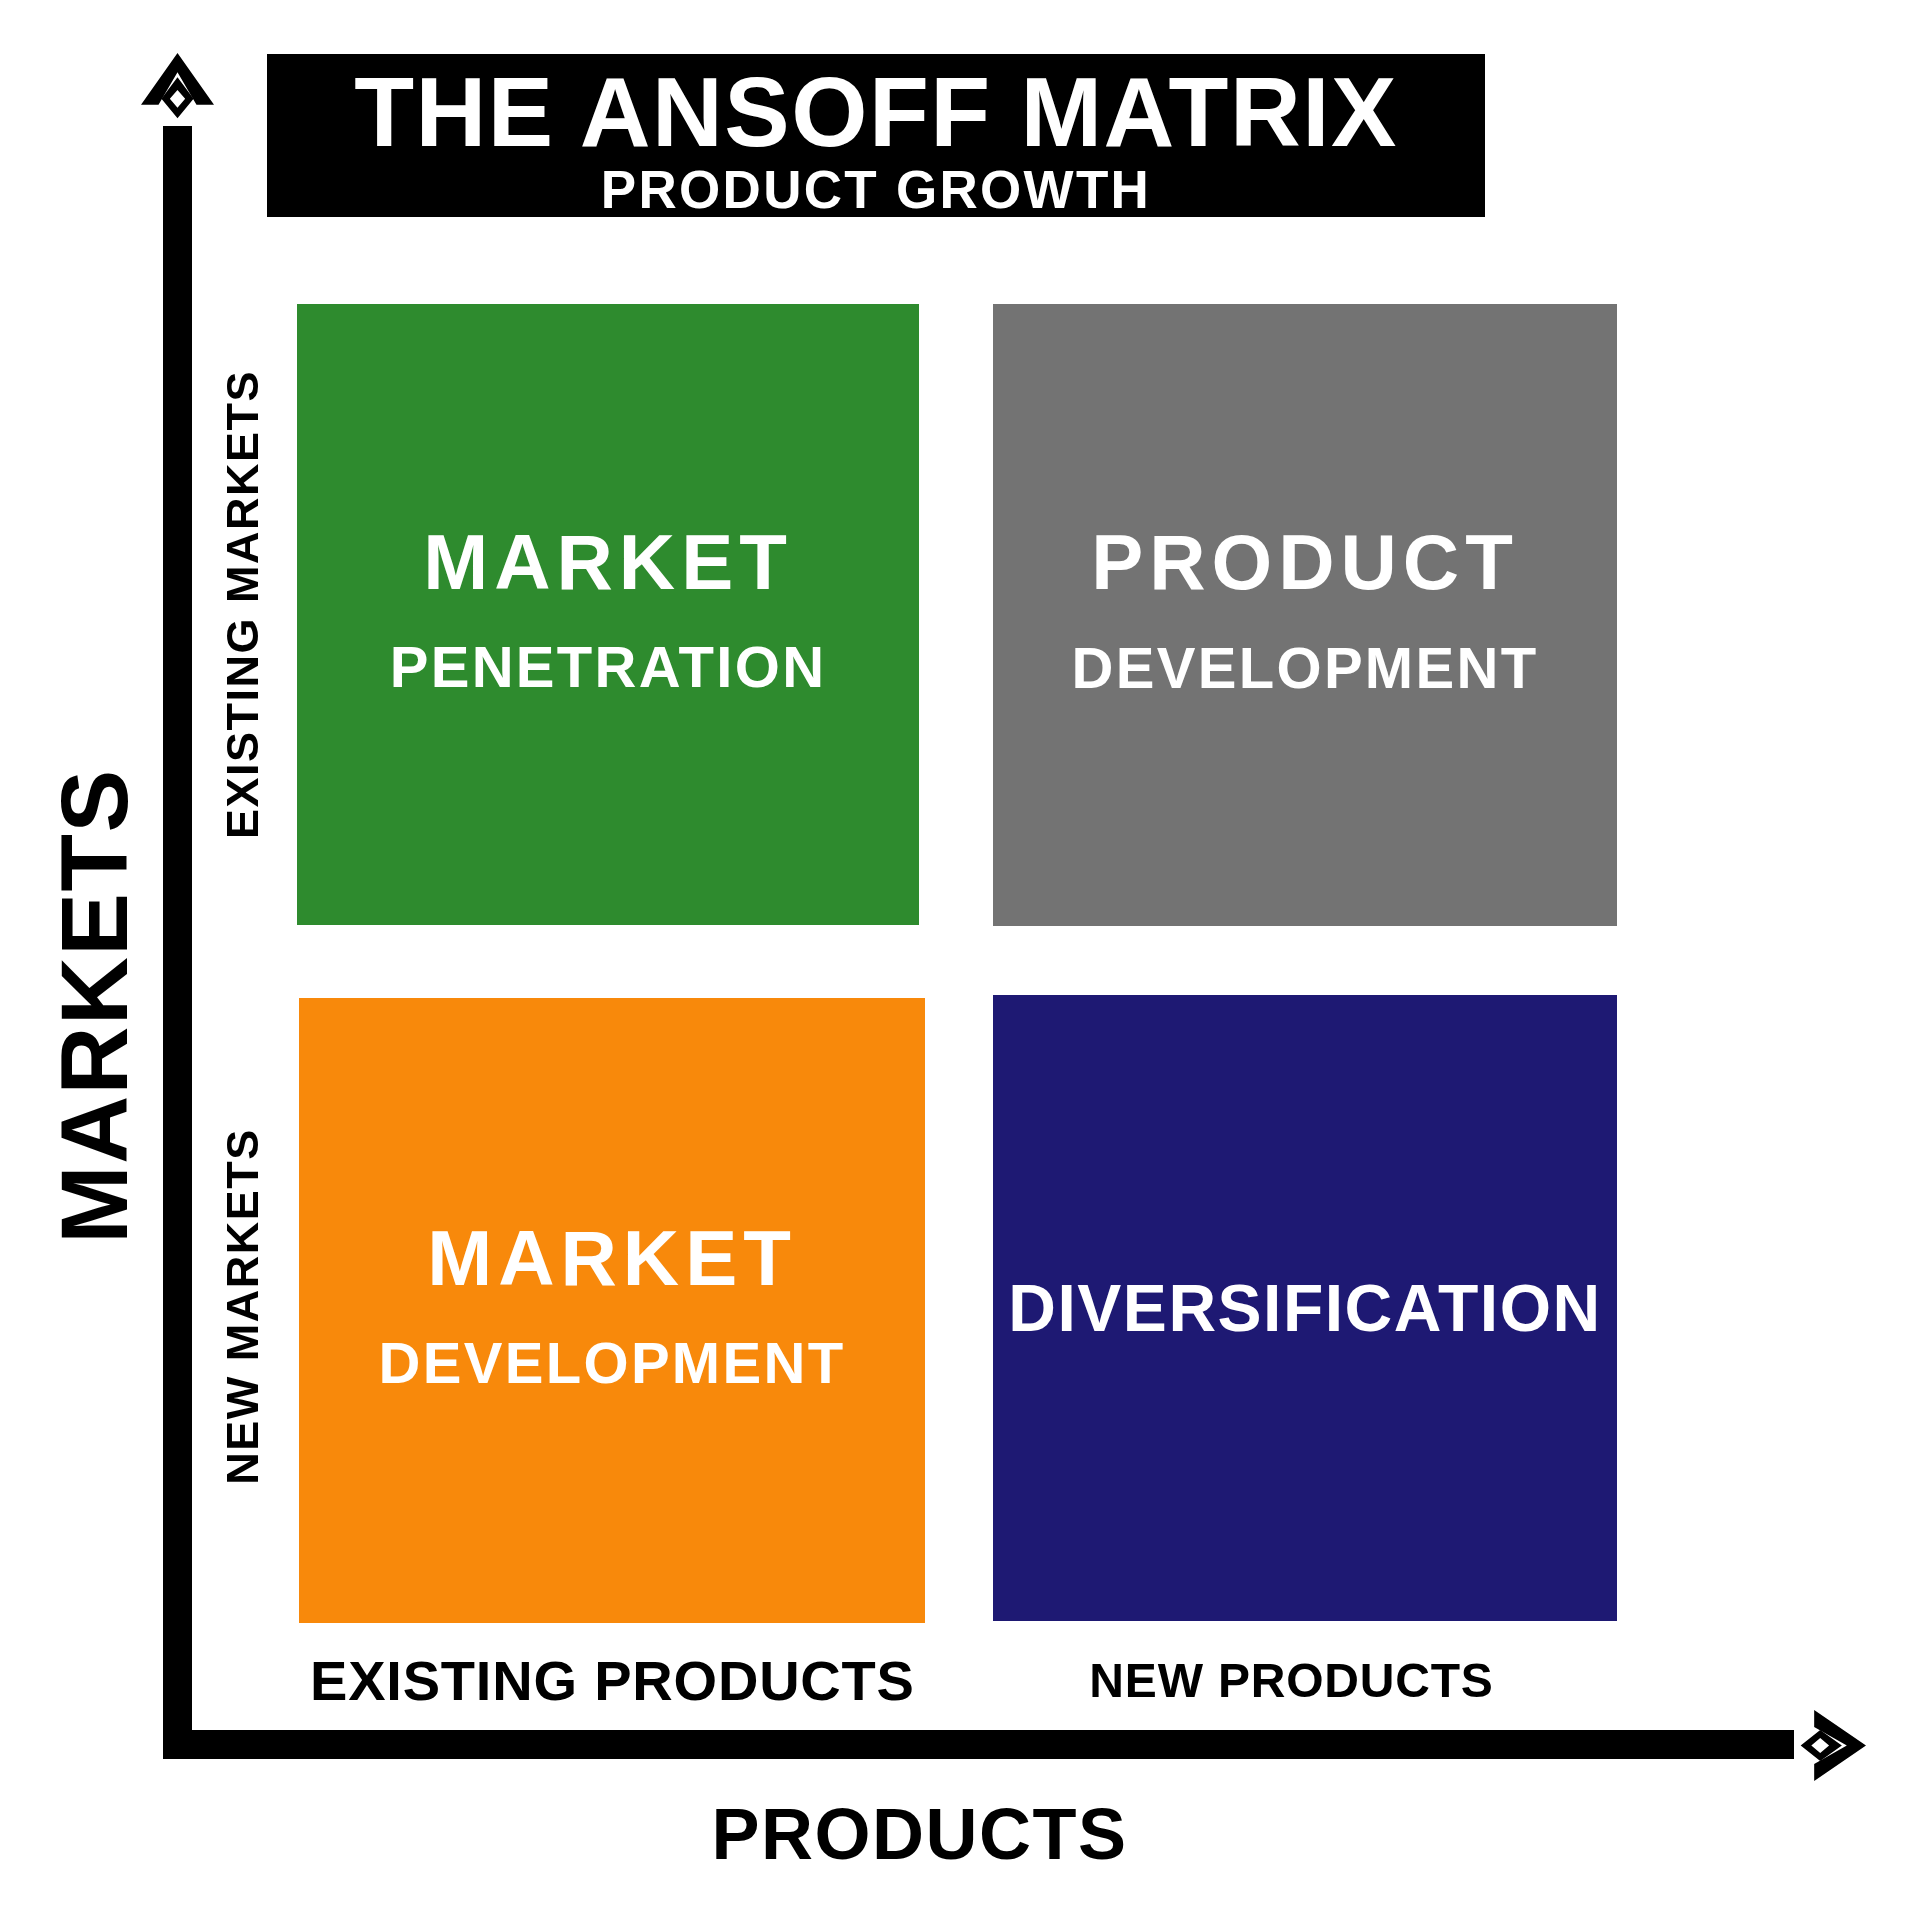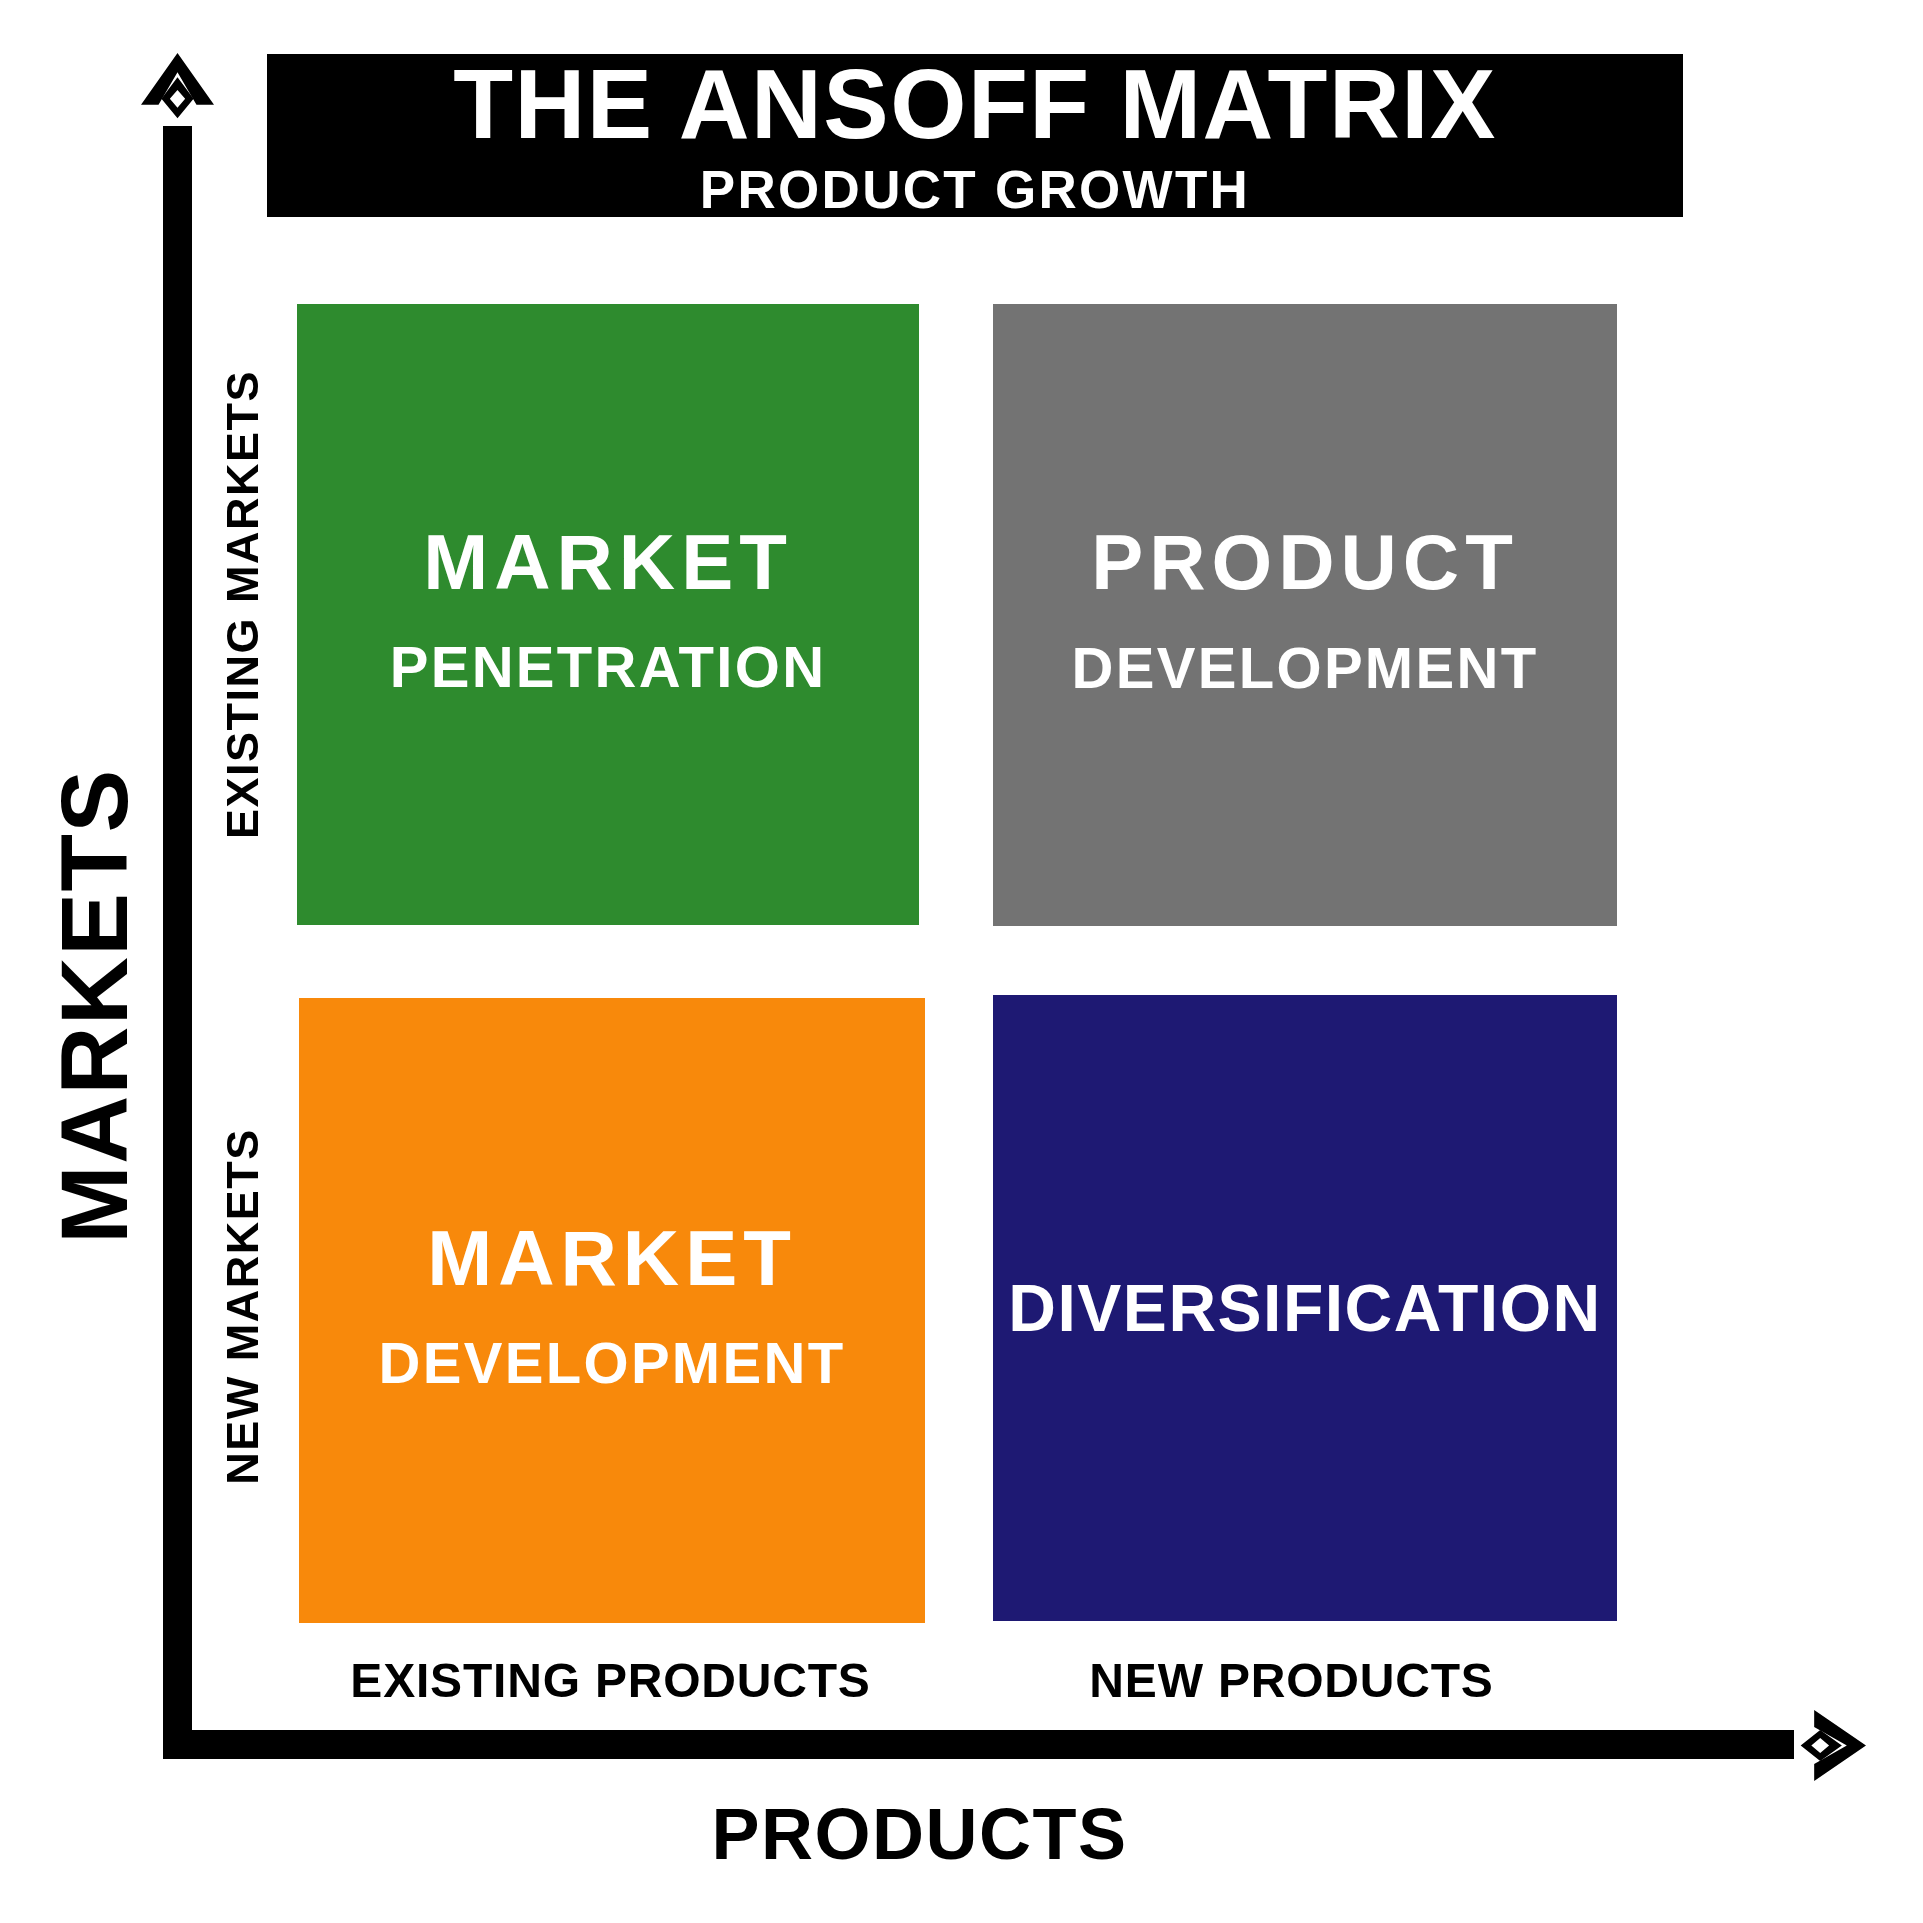--- a/index.html
+++ b/index.html
@@ -2,22 +2,22 @@
 <html style="font-size:12px"><head>
 <meta charset="utf-8">
 <style>
   html,body{margin:0;padding:0;background:#fff;}
   #canvas{
     position:relative;width:1924px;height:1924px;background:#fff;overflow:hidden;
     font-family:"Liberation Sans",sans-serif;font-weight:bold;
   }
   
   .title-box{
-    position:absolute;left:267px;top:54px;width:1416px;height:163px;
-    display:flex;flex-direction:column;align-items:center;justify-content:space-between;
+    position:absolute;left:267px;top:54px;width:1218px;height:163px;
+    display:flex;flex-direction:column;align-items:center;justify-content:flex-end;
   }
   .title-line1{font-size:98px;line-height:101px;letter-spacing:1.5px;white-space:nowrap;}
   .title-line2{font-size:53px;line-height:54px;letter-spacing:2.3px;white-space:nowrap;}
   
   .quadrant{
     position:absolute;display:flex;flex-direction:column;
     align-items:center;justify-content:center;text-align:center;
   }
   .q-top-left{left:297px;top:304px;width:622px;height:621px;}
   .q-top-right{left:993px;top:304px;width:624px;height:622px;}
@@ -33,21 +33,21 @@
   
   .arrow-up{position:absolute;left:141px;top:53px;width:73px;height:71px;}
   .arrow-right{position:absolute;left:1795px;top:1710px;width:71px;height:71px;transform:rotate(90deg);}
   
   .rot{position:absolute;transform:rotate(-90deg);text-align:center;white-space:nowrap;}
   .markets-big{left:-168px;top:957px;width:526px;height:98px;font-size:94px;line-height:98px;letter-spacing:1.5px;}
   .existing-markets{left:-21px;top:582px;width:526px;height:45px;font-size:45px;line-height:45px;letter-spacing:1.5px;}
   .new-markets{left:-21px;top:1284px;width:526px;height:45px;font-size:45px;line-height:45px;letter-spacing:1.5px;}
   
   .bottom-label{position:absolute;text-align:center;white-space:nowrap;}
-  .existing-products{left:310px;top:1657px;width:601px;font-size:48px;line-height:48px;letter-spacing:0.8px;}
+  .existing-products{left:310px;top:1657px;width:601px;font-size:56px;line-height:48px;letter-spacing:0.8px;}
   .new-products{left:991px;top:1657px;width:601px;font-size:48px;line-height:48px;letter-spacing:0.8px;}
   .products-big{left:619px;top:1786px;width:601px;font-size:72px;line-height:96px;letter-spacing:1.5px;}
 </style>
 </head>
 <body>
 
 <div id="canvas">
 
   <div class="title-box" style="background-color: rgb(0, 0, 0); color: rgb(255, 255, 255);">
     <div class="title-line1">THE ANSOFF MATRIX</div>

